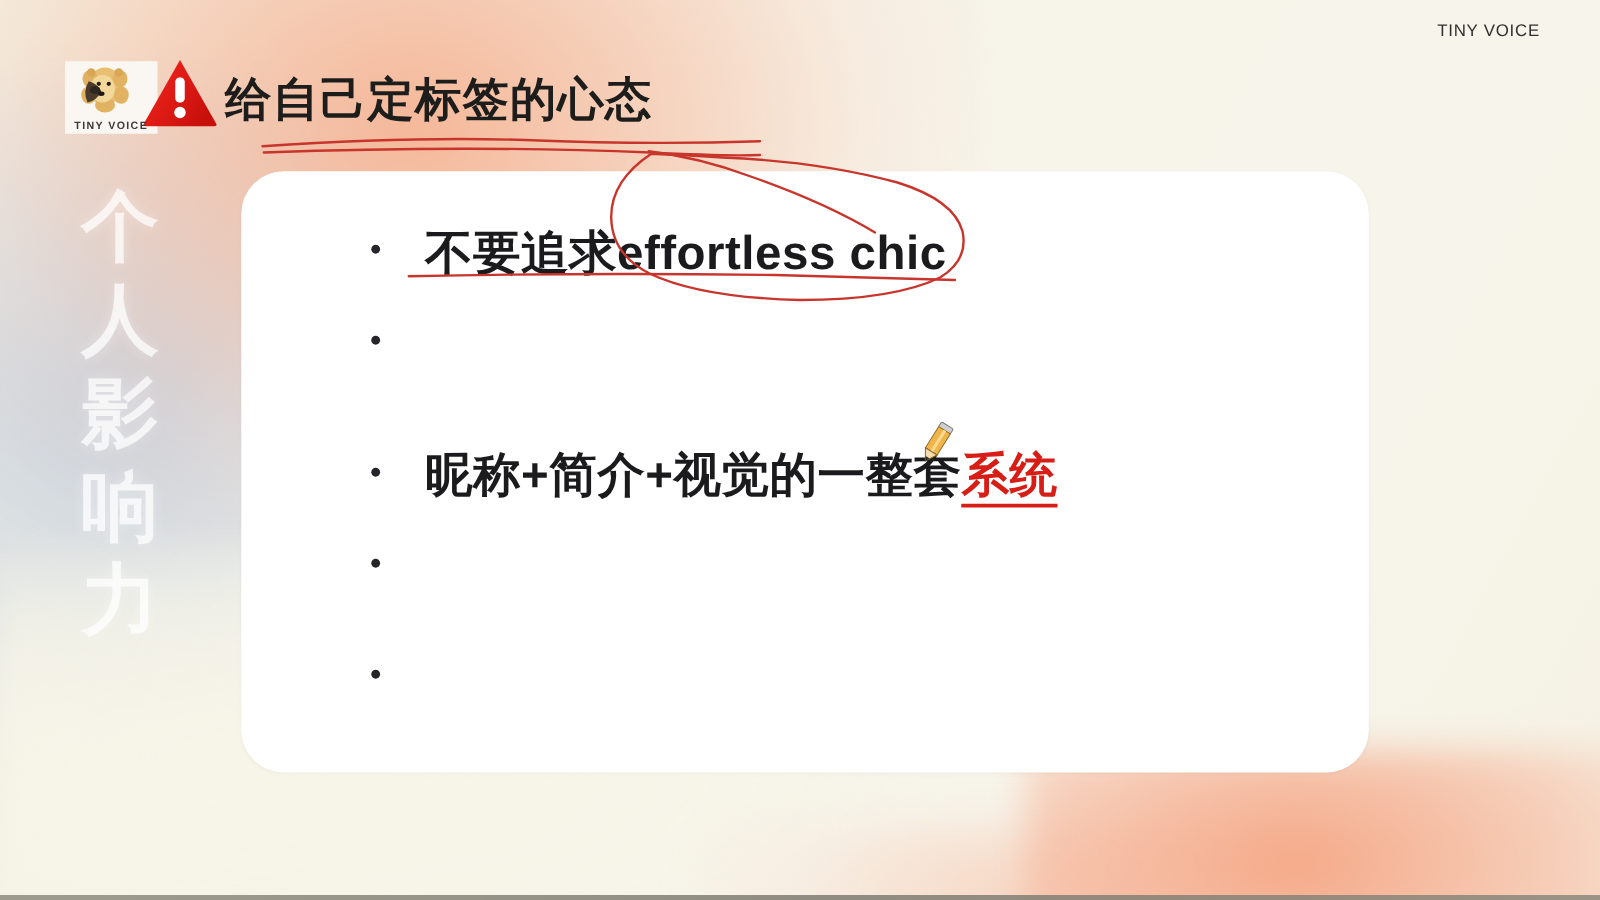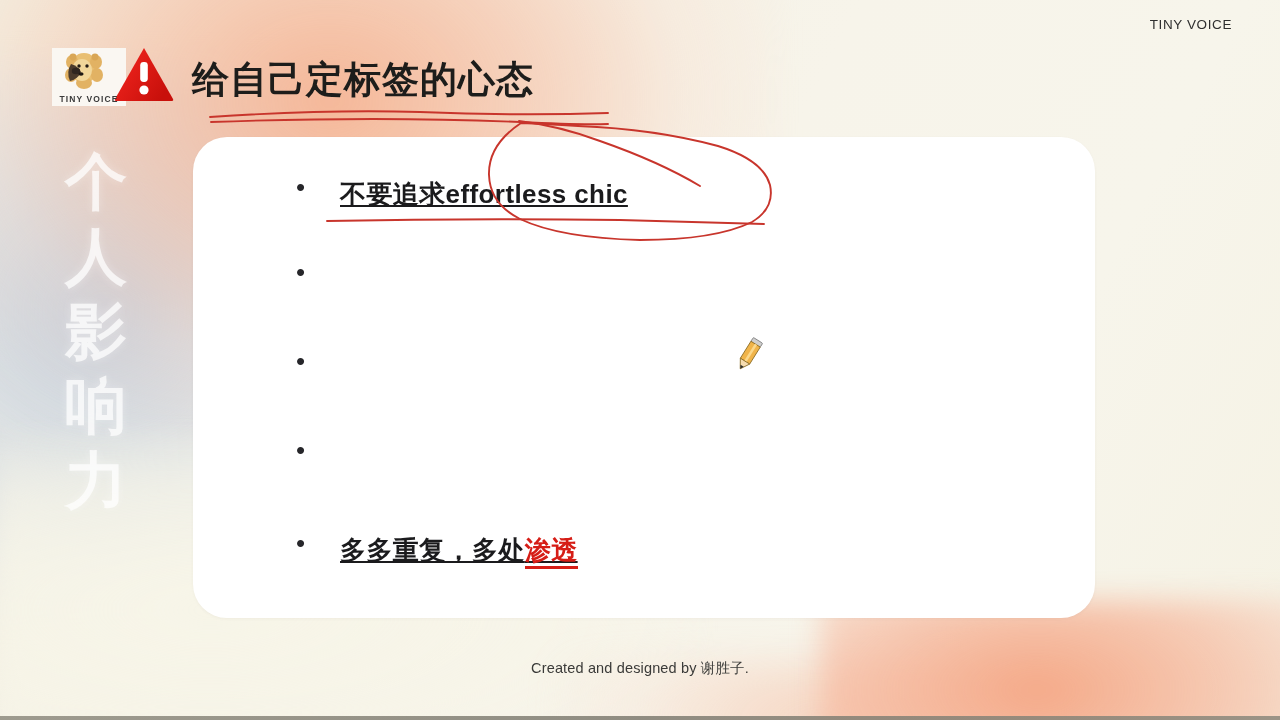--- a/index.html
+++ b/index.html
@@ -115,21 +115,21 @@
     overflow: hidden;
   }
   #logo-badge .lion { position: absolute; top: 2px; left: 9px; }
   #logo-badge .logo-text {
     font-size: 8.5px; letter-spacing: 1.1px;
     color: #3b3b3b; font-weight: 600;
     position: relative; z-index: 2;
   }
   #warn-icon { margin-left: -14px; position: relative; top: -1px; }
   #slide-title {
-    margin-left: 16px;
+    margin-left: 4px;
     font-size: 37px;
     font-weight: 700;
     color: #1d1d1b;
     letter-spacing: 1px;
     white-space: nowrap;
     line-height: 1;
     position: relative;
     top: 2px;
   }
 
@@ -162,26 +162,25 @@
   .bullet-dot {
     flex: 0 0 auto;
     width: 44px;
     font-size: 26px;
     color: #26262a;
     line-height: 1;
     position: relative;
     top: -7px;
   }
   .bullet-text {
-    font-size: 26px;
+    font-size: 38px;
     font-weight: 700;
     color: #1b1b1d;
     letter-spacing: .4px;
     white-space: nowrap;
-    text-decoration: underline;
   }
   .bullet-text .hl {
     color: #d61d16;
     border-bottom: 3px solid #d61d16;
     padding-bottom: 1px;
   }
   
   #row-0 { position: relative; }
   #row-0 .bullet-text { position: relative; }
 
@@ -281,31 +280,31 @@
           <span>不要追求effortless chic</span>
         </span>
       </div>
 
       <div class="bullet-row" id="row-1">
         <span class="bullet-dot">•</span>
       </div>
 
       <div class="bullet-row" id="row-2">
         <span class="bullet-dot">•</span>
+        <span class="bullet-text">
+          <span>昵称+简介+视觉的一整套</span><span class="hl">系统</span>
+        </span>
       </div>
 
       <div class="bullet-row" id="row-3">
         <span class="bullet-dot">•</span>
       </div>
 
       <div class="bullet-row" id="row-4">
         <span class="bullet-dot">•</span>
-        <span class="bullet-text">
-          <span>多多重复，多处</span><span class="hl">渗透</span>
-        </span>
       </div>
 
     </div>
   </div>
 
   <div id="ink-layer">
     <svg width="1280" height="720" viewBox="0 0 1280 720" aria-hidden="true">
       <g fill="none" stroke="#c8352c" stroke-width="1.9" stroke-linecap="round">
 
         <path d="M210 117 Q330 109 420 112 Q520 116 608 113"></path>
@@ -336,16 +335,15 @@
         <rect x="10" y="6" width="11" height="20" fill="#f0b44a" stroke="#8a6a22" stroke-width="0.8"></rect>
         <rect x="14.6" y="6" width="2.6" height="20" fill="#fbd88b"></rect>
 
         <path d="M10 26 L15.5 35 L21 26 Z" fill="#f6dcb0" stroke="#8a6a22" stroke-width="0.8"></path>
 
         <path d="M13.6 31.4 L15.5 35 L17.4 31.4 Z" fill="#30302f"></path>
       </g>
     </svg>
   </div>
 
-  <div id="footer-credit">Created and designed by 谢胜子.</div>
 
   <div class="bg-layer" id="bg-bottom-strip"></div>
 </div>
 
 </body></html>

